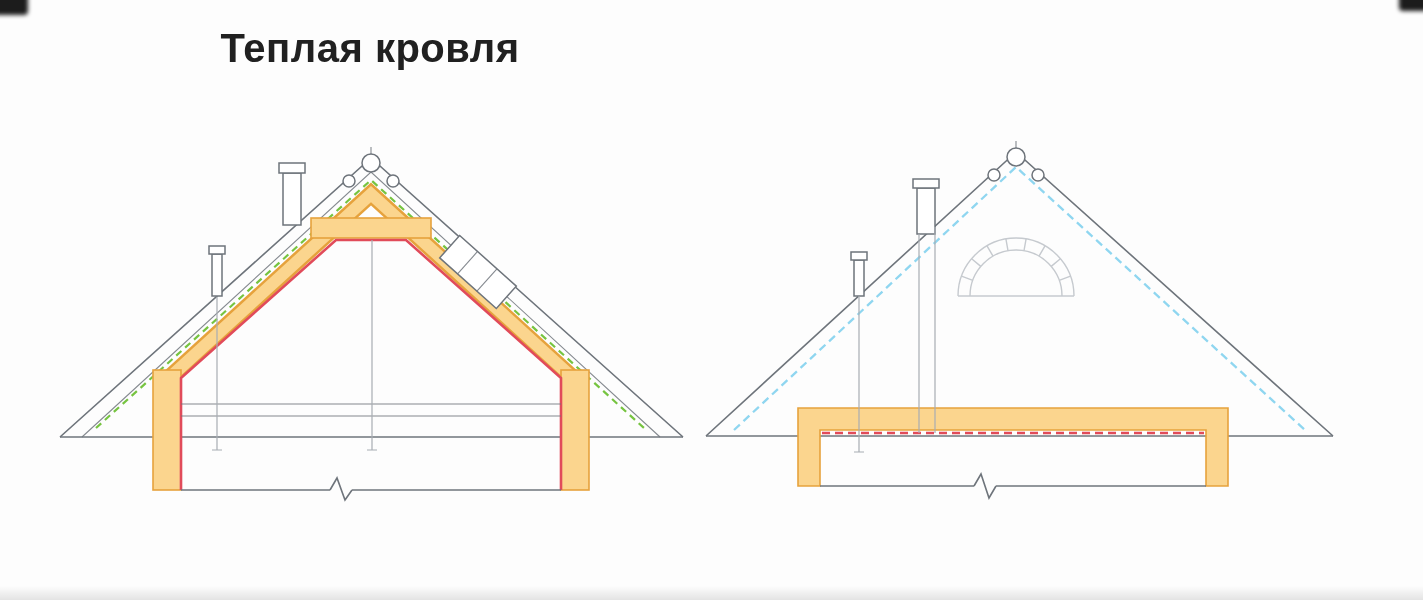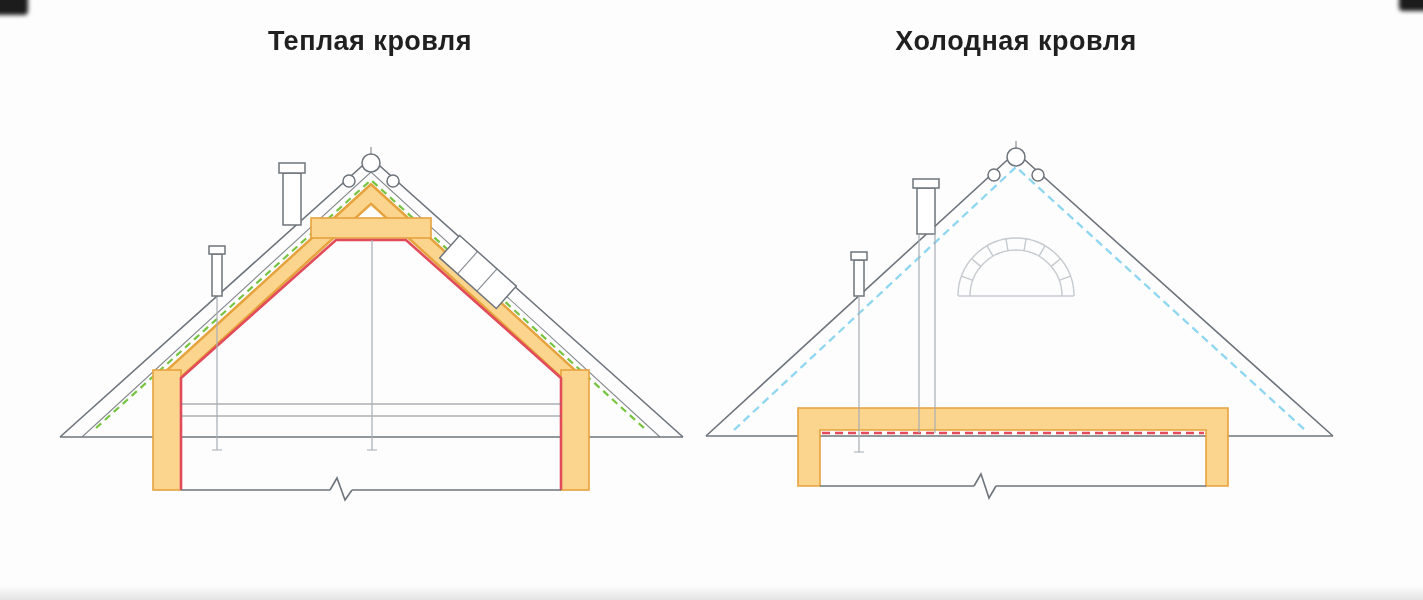--- a/index.html
+++ b/index.html
@@ -16,21 +16,21 @@
   .stage {
     position: relative;
     width: 1423px;
     height: 600px;
   }
   .title {
     position: absolute;
     top: 26px;
     width: 420px;
     text-align: center;
-    font-size: 27px;
+    font-size: 40px;
     font-weight: 700;
     letter-spacing: 0.5px;
     color: var(--c-title-text, #202020);
     user-select: none;
   }
   .title-warm { left: 160px; }
   .title-cold { left: 806px; }
   svg.canvas {
     position: absolute;
     left: 0;
@@ -65,21 +65,20 @@
     background: linear-gradient(to bottom, rgba(0,0,0,0), rgba(0,0,0,0.10));
     pointer-events: none;
   }
 </style>
 </head>
 <body>
 
 <div class="stage">
 
   <div class="title title-warm">Теплая кровля</div>
-  <div class="title title-cold">Холодная кровля</div>
 
   <svg class="canvas" width="1423" height="600" viewBox="0 0 1423 600">
 
     <g>
 
       <path class="ln" d="M60 437 H683"></path>
 
       <path class="ln" d="M60 437 L371 158 L683 437"></path>
       <path class="ln-thin" d="M82 437 L371 172 L660 437"></path>
 

